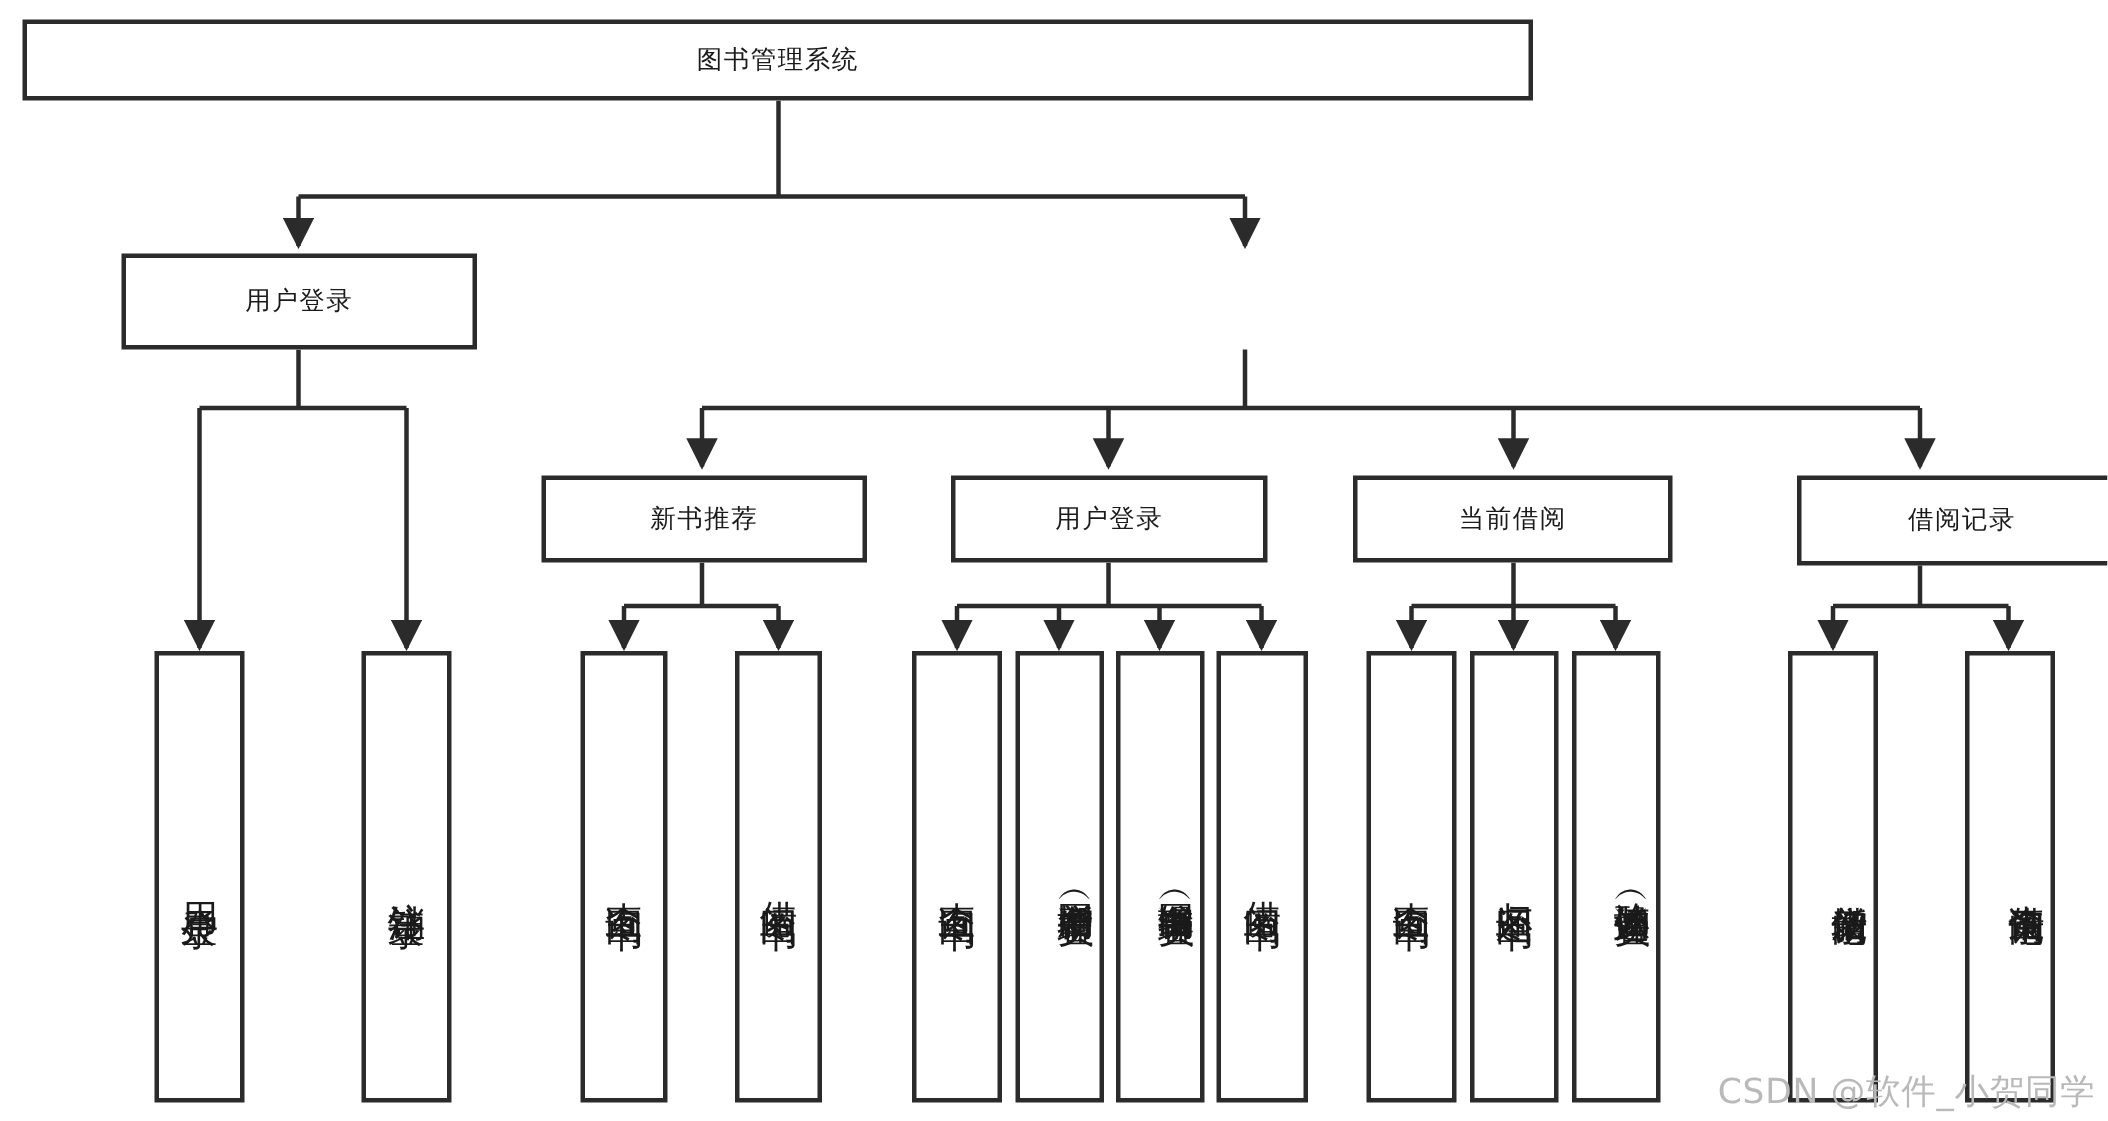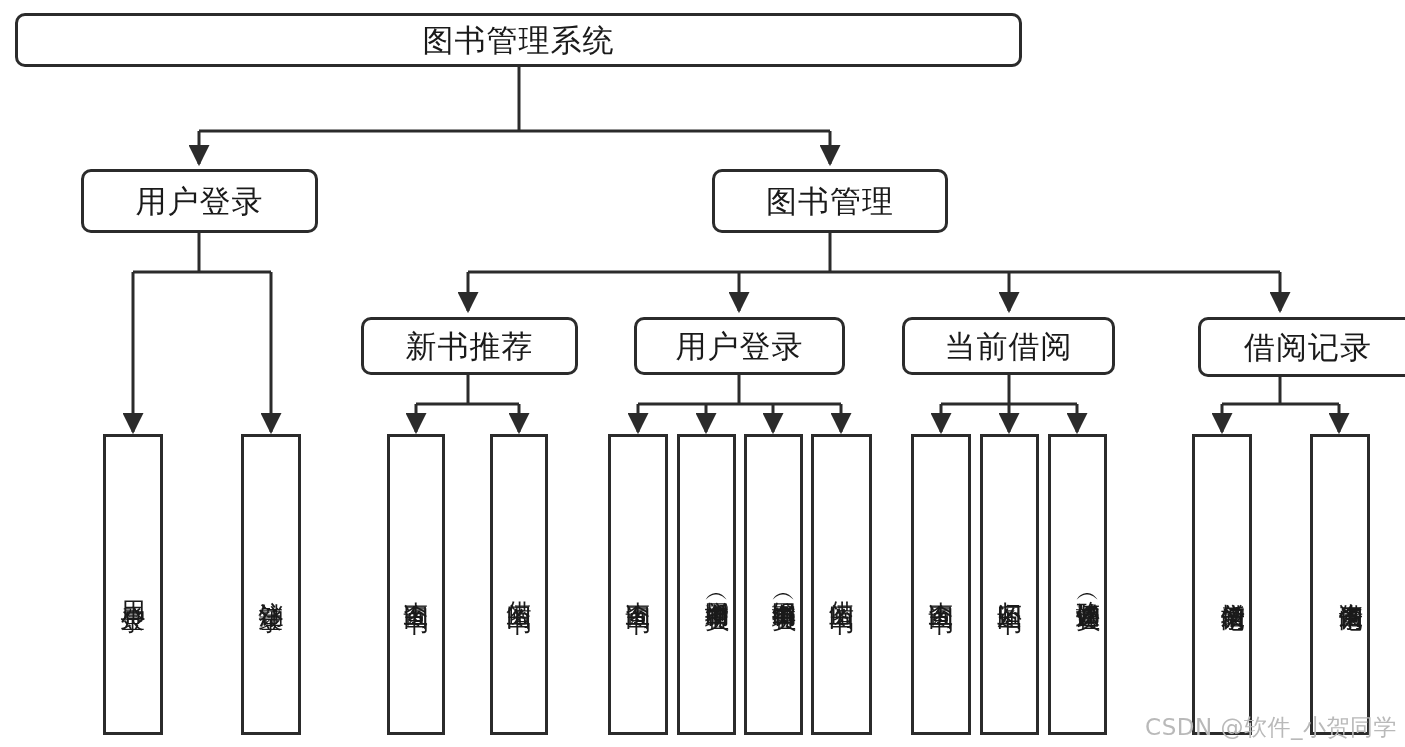--- a/index.html
+++ b/index.html
@@ -30,24 +30,23 @@
     position: absolute;
     box-sizing: border-box;
     background: #ffffff;
     border: 3px solid #2b2b2b;
     display: flex;
     align-items: center;
     justify-content: center;
     color: #1a1a1a;
   }
   .node.horiz {
-    font-size: 31px;
+    font-size: 17px;
     letter-spacing: 1px;
     line-height: 1.1;
-    border-radius: 10px;
   }
   .node.vert {
     writing-mode: vertical-rl;
     text-orientation: upright;
     font-size: 25px;
     letter-spacing: 3px;
     padding-top: 4px;
     align-items: flex-start;
     justify-content: center;
   }
@@ -125,23 +124,20 @@
     </g>
   </svg>
 
   <div class="node horiz" style="left:15px; top:13px; width:1007px; height:54px;">
     <span>图书管理系统</span>
   </div>
 
   <div class="node horiz" style="left:81px; top:169px; width:237px; height:64px;">
     <span>用户登录</span>
   </div>
-  <div class="node horiz" style="left:712px; top:169px; width:236px; height:64px;">
-    <span>图书管理</span>
-  </div>
 
   <div class="node horiz" style="left:361px; top:317px; width:217px; height:58px;">
     <span>新书推荐</span>
   </div>
   <div class="node horiz" style="left:634px; top:317px; width:211px; height:58px;">
     <span>用户登录</span>
   </div>
   <div class="node horiz" style="left:902px; top:317px; width:213px; height:58px;">
     <span>当前借阅</span>
   </div>

